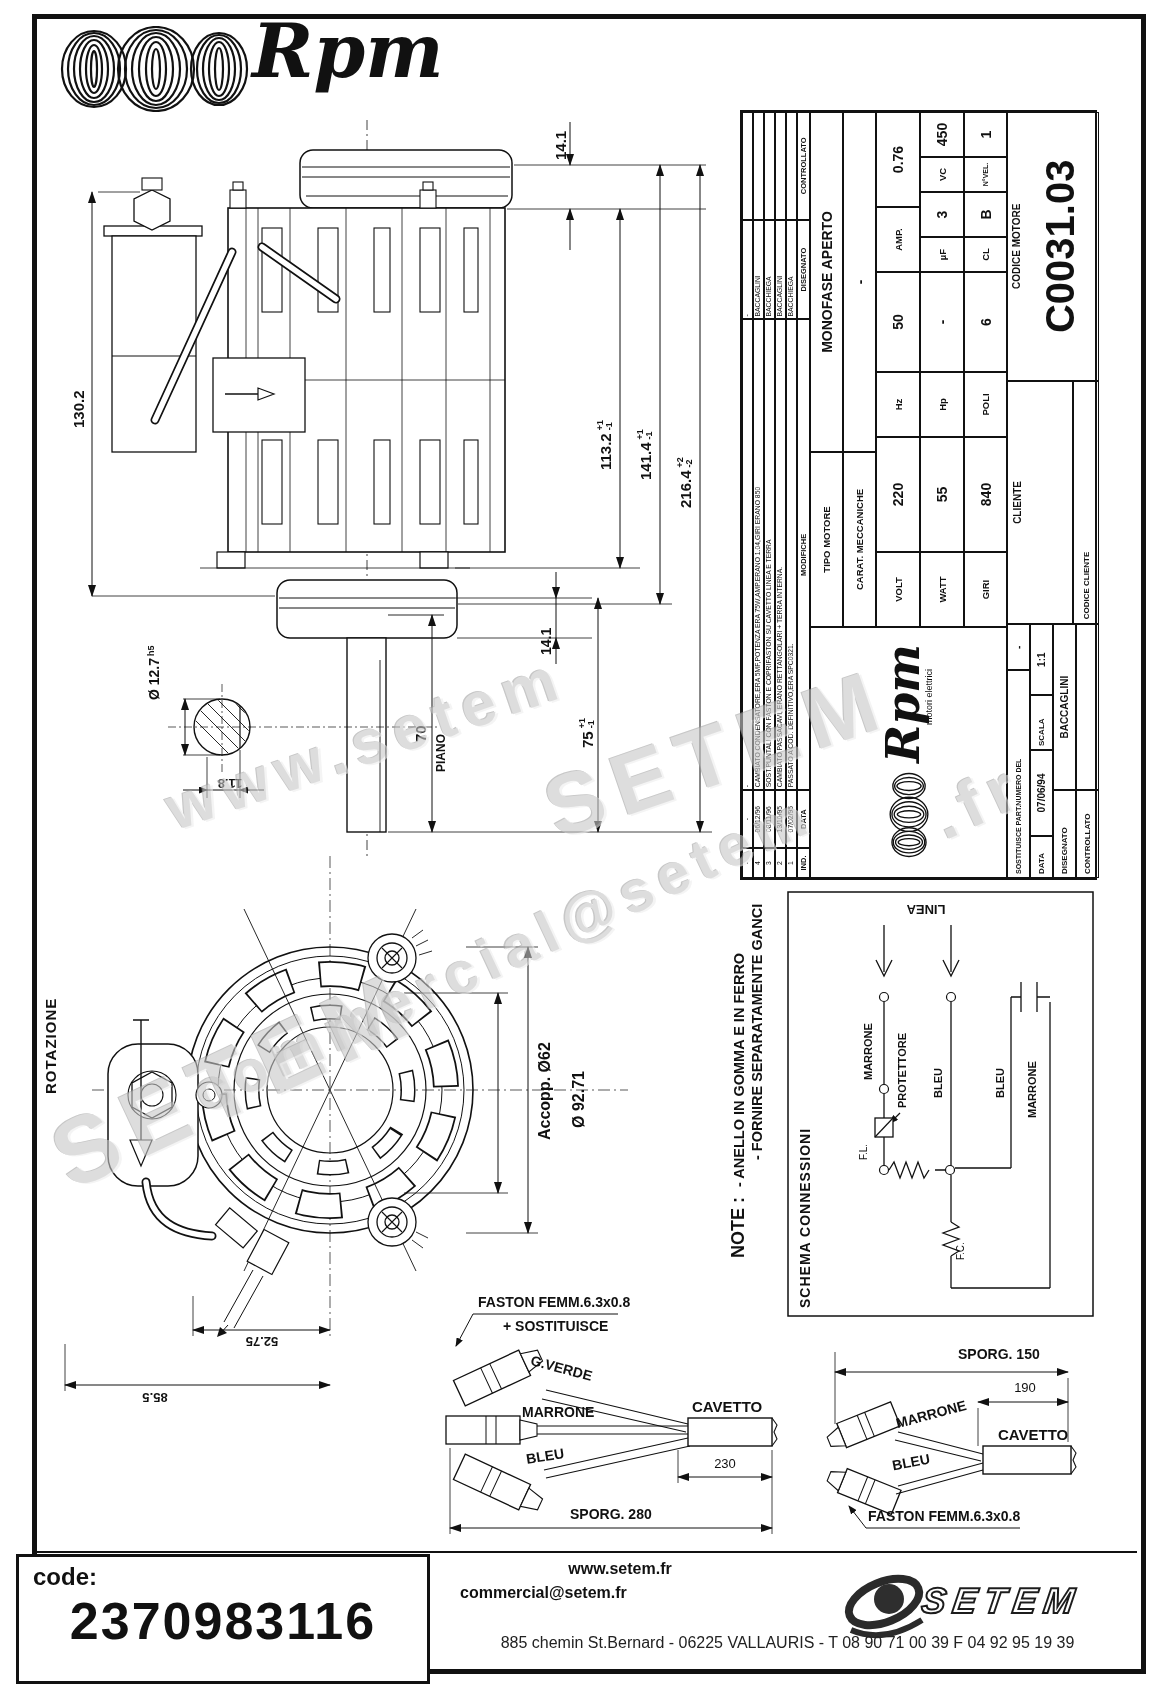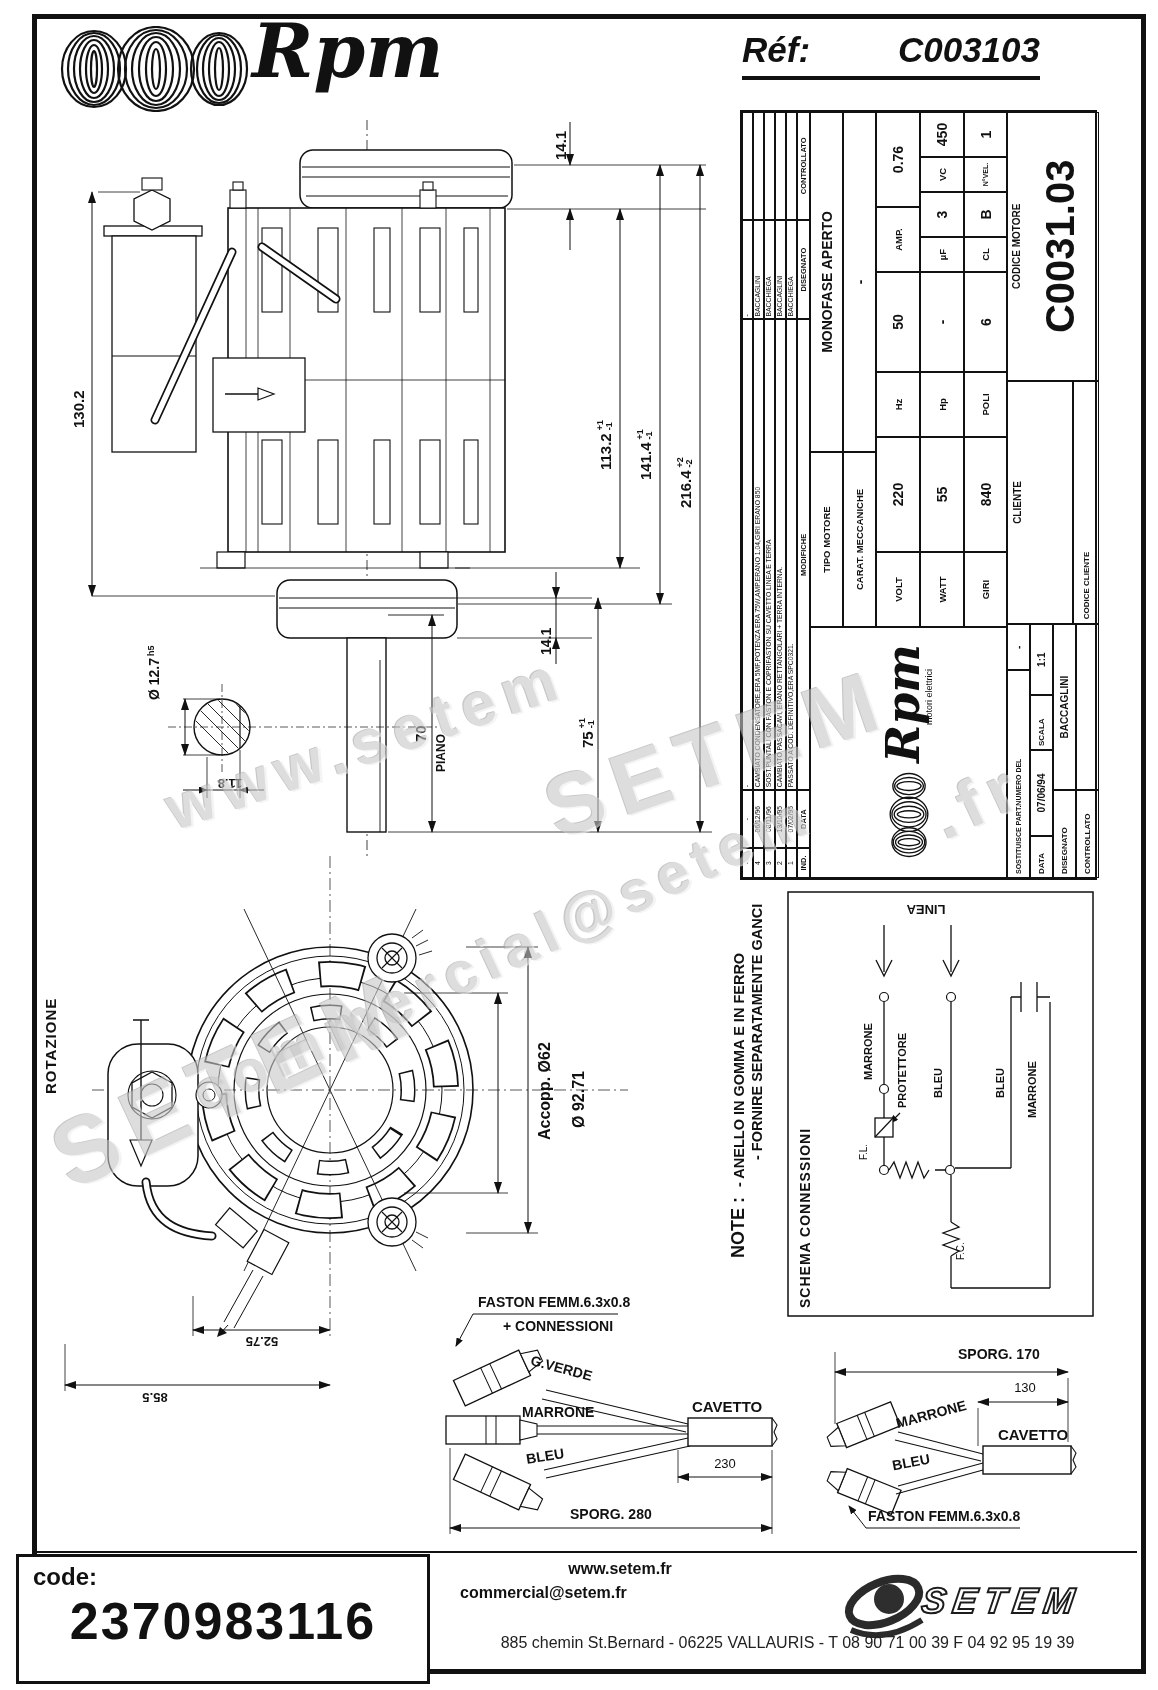--- a/index.html
+++ b/index.html
@@ -92,24 +92,20 @@
         <ellipse cx="104" cy="43" rx="10" ry="27"></ellipse>
         <ellipse cx="104" cy="43" rx="4" ry="20"></ellipse>
       <ellipse cx="167" cy="43" rx="28" ry="36"></ellipse>
         <ellipse cx="167" cy="43" rx="22" ry="34"></ellipse>
         <ellipse cx="167" cy="43" rx="16" ry="31"></ellipse>
         <ellipse cx="167" cy="43" rx="10" ry="27"></ellipse>
         <ellipse cx="167" cy="43" rx="4" ry="21"></ellipse>
     </g>
   </svg>
   <div class="rpm-big">Rpm</div>
-  <div class="refbox">
-    <span>Réf:</span>
-    <span>C003103</span>
-  </div>
 
   <svg style="position:absolute;left:0;top:0;z-index:3;" width="1158" height="1690" viewBox="0 0 1158 1690">
     <defs>
       <marker id="ma" markerWidth="12" markerHeight="8" refX="11" refY="4" orient="auto-start-reverse" markerUnits="userSpaceOnUse">
         <path d="M0 0 L12 4 L0 8 z" fill="#111"></path>
       </marker>
       <marker id="mb" markerWidth="9" markerHeight="7" refX="8" refY="3.5" orient="auto-start-reverse" markerUnits="userSpaceOnUse">
         <path d="M0 0 L9 3.5 L0 7 z" fill="#111"></path>
       </marker>
       <clipPath id="shaftclip">
@@ -393,30 +389,30 @@
   <div class="lab r180 b" style="left:903px;top:902px;width:46px;font-size:13px;">LINEA</div>
   <div class="vlab b" style="left:862px;top:1080px;font-size:11px;">MARRONE</div>
   <div class="vlab b" style="left:896px;top:1108px;font-size:11px;">PROTETTORE</div>
   <div class="vlab b" style="left:932px;top:1098px;font-size:11px;">BLEU</div>
   <div class="vlab b" style="left:994px;top:1098px;font-size:11px;">BLEU</div>
   <div class="vlab b" style="left:1026px;top:1118px;font-size:11px;">MARRONE</div>
   <div class="vlab" style="left:858px;top:1160px;font-size:10px;">F.L.</div>
   <div class="vlab" style="left:955px;top:1260px;font-size:10px;">F.C.</div>
 
   <div class="lab b" style="left:478px;top:1294px;font-size:14px;">FASTON FEMM.6.3x0.8</div>
-  <div class="lab b" style="left:503px;top:1318px;font-size:14px;">+ CONNESSIONI</div>
+  <div class="lab b" style="left:503px;top:1318px;font-size:14px;">+ SOSTITUISCE</div>
   <div class="lab b" style="left:530px;top:1360px;font-size:14px;transform:rotate(15deg);">G.VERDE</div>
   <div class="lab b" style="left:522px;top:1404px;font-size:14px;">MARRONE</div>
   <div class="lab b" style="left:526px;top:1448px;font-size:14px;transform:rotate(-9deg);">BLEU</div>
   <div class="lab b" style="left:692px;top:1398px;font-size:15px;">CAVETTO</div>
   <div class="lab" style="left:690px;top:1456px;width:70px;text-align:center;font-size:13px;">230</div>
   <div class="lab b" style="left:570px;top:1506px;font-size:14px;">SPORG. 280</div>
 
-  <div class="lab b" style="left:958px;top:1346px;font-size:14px;">SPORG. 170</div>
-  <div class="lab" style="left:995px;top:1380px;width:60px;text-align:center;font-size:13px;">130</div>
+  <div class="lab b" style="left:958px;top:1346px;font-size:14px;">SPORG. 150</div>
+  <div class="lab" style="left:995px;top:1380px;width:60px;text-align:center;font-size:13px;">190</div>
   <div class="lab b" style="left:895px;top:1406px;font-size:14px;transform:rotate(-15deg);">MARRONE</div>
   <div class="lab b" style="left:892px;top:1454px;font-size:14px;transform:rotate(-11deg);">BLEU</div>
   <div class="lab b" style="left:998px;top:1426px;font-size:15px;">CAVETTO</div>
   <div class="lab b" style="left:868px;top:1508px;font-size:14px;">FASTON FEMM.6.3x0.8</div>
 
   <div class="tblock">
     <div>
       <div class="rrow">
         <div class="w30">-</div>
         <div class="w58">-</div>

